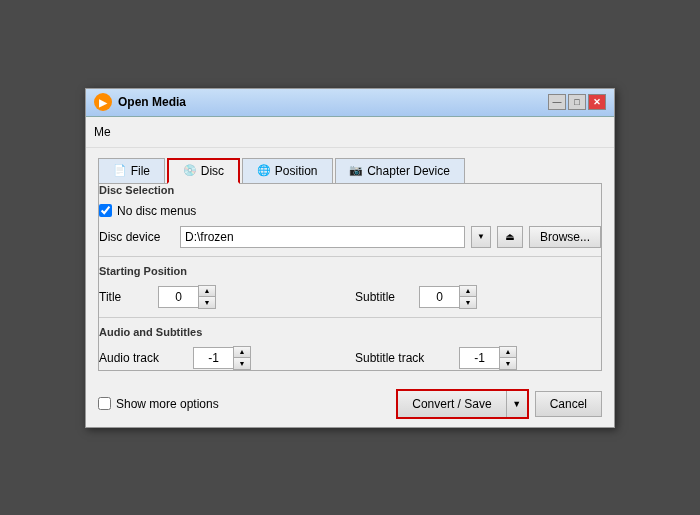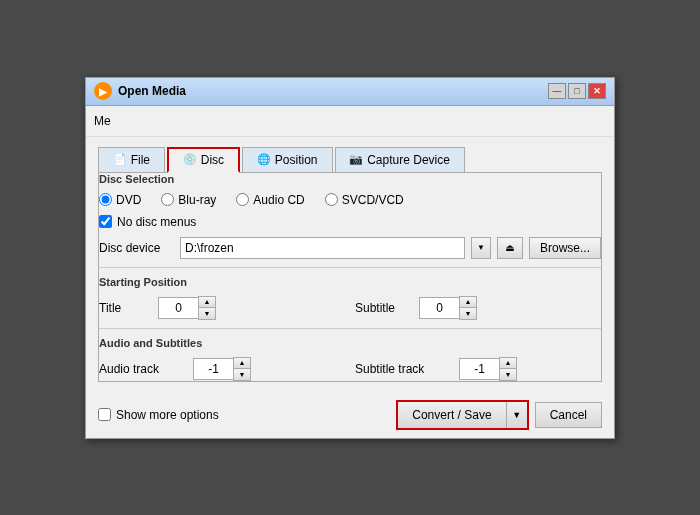--- a/index.html
+++ b/index.html
@@ -408,46 +408,28 @@
         <div class="tab active">
           <span class="tab-icon">💿</span>
           <span>Disc</span>
         </div>
         <div class="tab">
           <span class="tab-icon">🌐</span>
           <span>Position</span>
         </div>
         <div class="tab">
           <span class="tab-icon">📷</span>
-          <span>Capture Device</span>
+          <span>Chapter Device</span>
         </div>
       </div>
 
       <div class="tab-panel">
 
         <div class="section-header">Disc Selection</div>
 
-        <div class="radio-group">
-          <label class="radio-item">
-            <input type="radio" name="disc-type" checked="" style="">
-            <span>DVD</span>
-          </label>
-          <label class="radio-item">
-            <input type="radio" name="disc-type" style="">
-            <span>Blu-ray</span>
-          </label>
-          <label class="radio-item">
-            <input type="radio" name="disc-type" style="">
-            <span>Audio CD</span>
-          </label>
-          <label class="radio-item">
-            <input type="radio" name="disc-type" style="">
-            <span>SVCD/VCD</span>
-          </label>
-        </div>
 
         <label class="checkbox-item">
           <input type="checkbox" checked="" style="">
           <span>No disc menus</span>
         </label>
 
         <div class="device-row">
           <span class="device-label">Disc device</span>
           <input class="device-input" type="text" value="D:\frozen" style="">
           <button class="dropdown-btn">▼</button>

